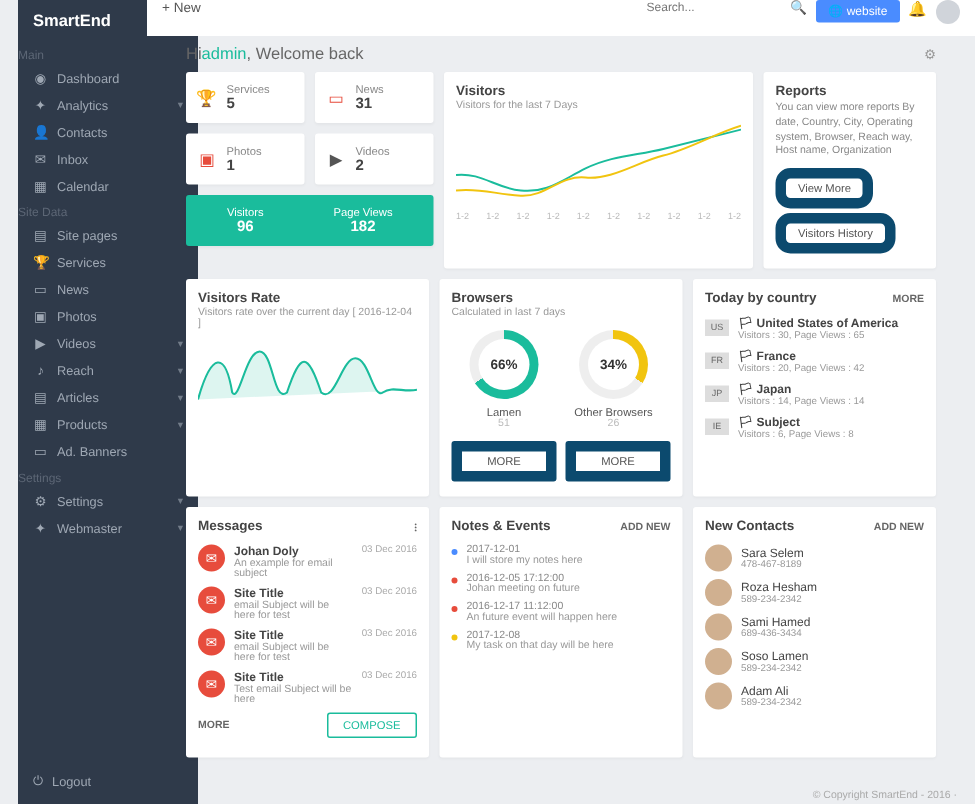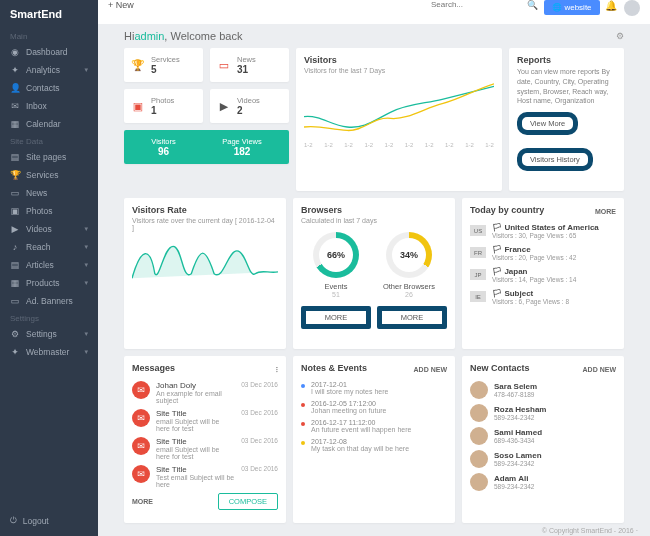--- a/index.html
+++ b/index.html
@@ -1,19 +1,19 @@
 <!DOCTYPE html>
 <html><head>
 <meta charset="utf-8">
 <style>
 *{box-sizing:border-box;margin:0;padding:0;font-family:-apple-system,BlinkMacSystemFont,"Segoe UI",Arial,sans-serif}
 body{background:#eceef1;font-size:9px;color:#333;width:650px;height:536px;overflow:hidden;position:relative}
-.sidebar{position:absolute;left:0;top:0;bottom:0;width:98px;background:#2f3a4a;color:#9fa8b4;padding-top:4px}
+.sidebar{position:absolute;left:12px;top:0;bottom:0;width:120px;background:#2f3a4a;color:#9fa8b4;padding-top:4px}
 .brand{color:#fff;font-size:11px;font-weight:600;padding:4px 10px 8px}
-.nav-section{color:#5c6675;font-size:8px;padding:4px 10px 2px}
+.nav-section{color:#5c6675;font-size:8px;padding:4px 0 2px}
 .nav-item{display:flex;align-items:center;padding:4px 10px;cursor:pointer;font-size:8.5px;gap:6px}
 .nav-item .ic{width:10px;text-align:center;font-size:9px}
 .nav-item .chev{margin-left:auto;font-size:7px;opacity:.6}
 .logout{position:absolute;bottom:6px;left:0;right:0;padding:4px 10px;display:flex;align-items:center;gap:6px;font-size:8.5px}
 .topbar{position:absolute;left:98px;right:0;top:0;height:24px;background:#fff;display:flex;align-items:flex-start;padding:0 10px;gap:6px}
 .new-btn{color:#555;font-size:9px}
 .search{margin-left:auto;border:none;outline:none;font-size:8px;width:90px}
 .search-ic{color:#888}
 .btn-website{background:#4a8cff;color:#fff;padding:3px 8px;border-radius:2px;font-size:8px}
 .bell{color:#888;position:relative;font-size:10px}
@@ -30,21 +30,21 @@
 .stat .sic{width:14px;height:14px;display:flex;align-items:center;justify-content:center;font-size:11px}
 .stat.green{background:#1abc9c;color:#fff;justify-content:space-around;text-align:center}
 .stat-label{font-size:7.5px;color:#888}
 .stat-val{font-size:10px;font-weight:600;color:#444}
 .green .stat-label,.green .stat-val{color:#fff}
 .visitors-card{flex:1;position:relative}
 .card-title{font-size:9px;font-weight:600;color:#444;margin-bottom:2px}
 .card-sub{font-size:7px;color:#999;margin-bottom:4px}
 .reports{width:115px}
 .reports p{font-size:7px;color:#888;line-height:1.4;margin-bottom:6px}
-.btn-outline{border:5px solid #0c4a6e;border-radius:10px;padding:2px 8px;font-size:7.5px;color:#555;display:inline-block;margin-bottom:13px;cursor:pointer}
+.btn-outline{border:7px solid #0c4a6e;border-radius:10px;padding:2px 8px;font-size:7.5px;color:#555;display:inline-block;margin-bottom:3px;cursor:pointer}
 .xaxis{display:flex;justify-content:space-between;font-size:6px;color:#bbb;margin-top:2px}
 .three-col{display:flex;gap:7px}
 .col{flex:1}
 .donut-wrap{display:flex;justify-content:space-around;text-align:center;margin:8px 0}
 .donut{width:46px;height:46px;border-radius:50%;position:relative;margin:0 auto 4px}
 .donut::after{content:"";position:absolute;inset:6px;background:#fff;border-radius:50%}
 .donut span{position:absolute;inset:0;display:flex;align-items:center;justify-content:center;font-size:9px;font-weight:600;z-index:1}
 .d1{background:conic-gradient(#1abc9c 0 66%,#eee 66% 100%)}
 .d2{background:conic-gradient(#f1c40f 0 34%,#eee 34% 100%)}
 .browser-name{font-size:7.5px;color:#555}
@@ -52,31 +52,31 @@
 .more-row{display:flex;gap:6px;margin-top:4px}
 .more-row .btn-outline{flex:1;text-align:center;border-radius:2px}
 .country-row{display:flex;gap:6px;align-items:flex-start;margin-bottom:6px}
 .flag{width:16px;height:11px;background:#ddd;font-size:6px;display:flex;align-items:center;justify-content:center;color:#666;flex-shrink:0;margin-top:2px}
 .country-name{font-size:8px;font-weight:600;color:#444}
 .country-stats{font-size:6.5px;color:#999}
 .card-head{display:flex;justify-content:space-between;align-items:center;margin-bottom:6px}
 .card-head .more{font-size:7px;font-weight:600;color:#666}
 .msg-row{display:flex;gap:6px;align-items:flex-start;margin-bottom:5px}
 .msg-ic{width:18px;height:18px;border-radius:50%;background:#e74c3c;color:#fff;display:flex;align-items:center;justify-content:center;font-size:9px;flex-shrink:0}
-.msg-title{font-size:8px;font-weight:400;color:#444}
+.msg-title{font-size:8px;font-weight:700;color:#444}
 .msg-body{font-size:7px;color:#999}
 .msg-date{font-size:6.5px;color:#aaa;margin-left:auto;flex-shrink:0}
 .note-row{display:flex;gap:6px;align-items:flex-start;margin-bottom:5px}
 .dot{width:4px;height:4px;border-radius:50%;margin-top:3px;flex-shrink:0}
 .dot.b{background:#4a8cff}.dot.r{background:#e74c3c}.dot.y{background:#f1c40f}
 .note-date{font-size:7px;color:#888}
 .note-text{font-size:7px;color:#999}
 .contact-row{display:flex;gap:6px;align-items:center;margin-bottom:5px}
 .contact-av{width:18px;height:18px;border-radius:50%;background:#d0b090;flex-shrink:0}
-.contact-name{font-size:8px;font-weight:700;color:#444}
+.contact-name{font-size:8px;font-weight:400;color:#444}
 .contact-phone{font-size:6.5px;color:#999}
 .compose{border:1px solid #1abc9c;color:#1abc9c;border-radius:2px;padding:3px 10px;font-size:7.5px}
 .footer{position:absolute;bottom:2px;right:12px;font-size:7px;color:#aaa}
 svg.spark{width:100%;height:60px}
 svg.spark2{width:100%;height:50px}
 </style>
 </head>
 <body>
 
 <div class="sidebar">
@@ -262,21 +262,21 @@
       </svg>
     </div>
     <div class="col card">
       <div class="card-title">Browsers</div>
       <div class="card-sub">Calculated in last 7 days</div>
       <div class="donut-wrap">
         <div>
             <div class="donut d1">
               <span>66%</span>
             </div>
-            <div class="browser-name">Events</div>
+            <div class="browser-name">Lamen</div>
             <div class="browser-ct">51</div>
           </div>
         <div>
             <div class="donut d2">
               <span>34%</span>
             </div>
             <div class="browser-name">Other Browsers</div>
             <div class="browser-ct">26</div>
           </div>
       </div>

